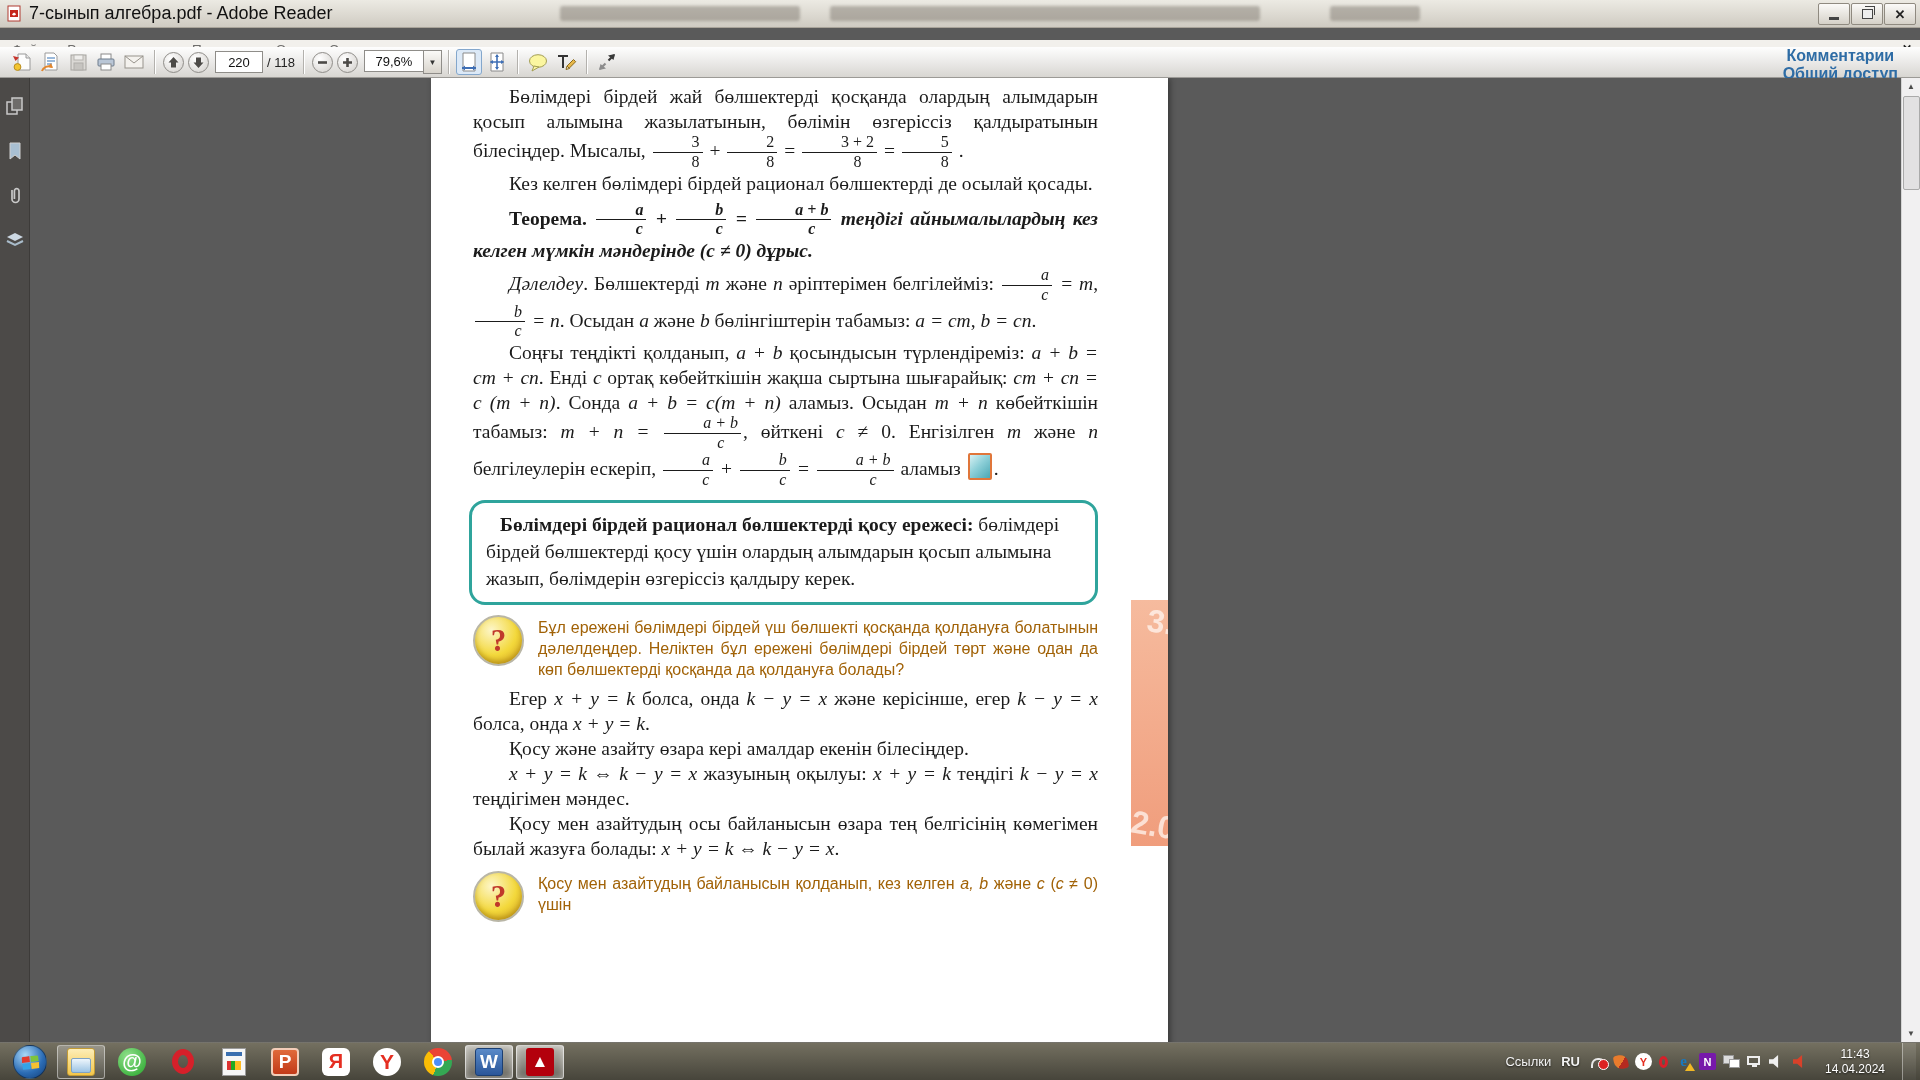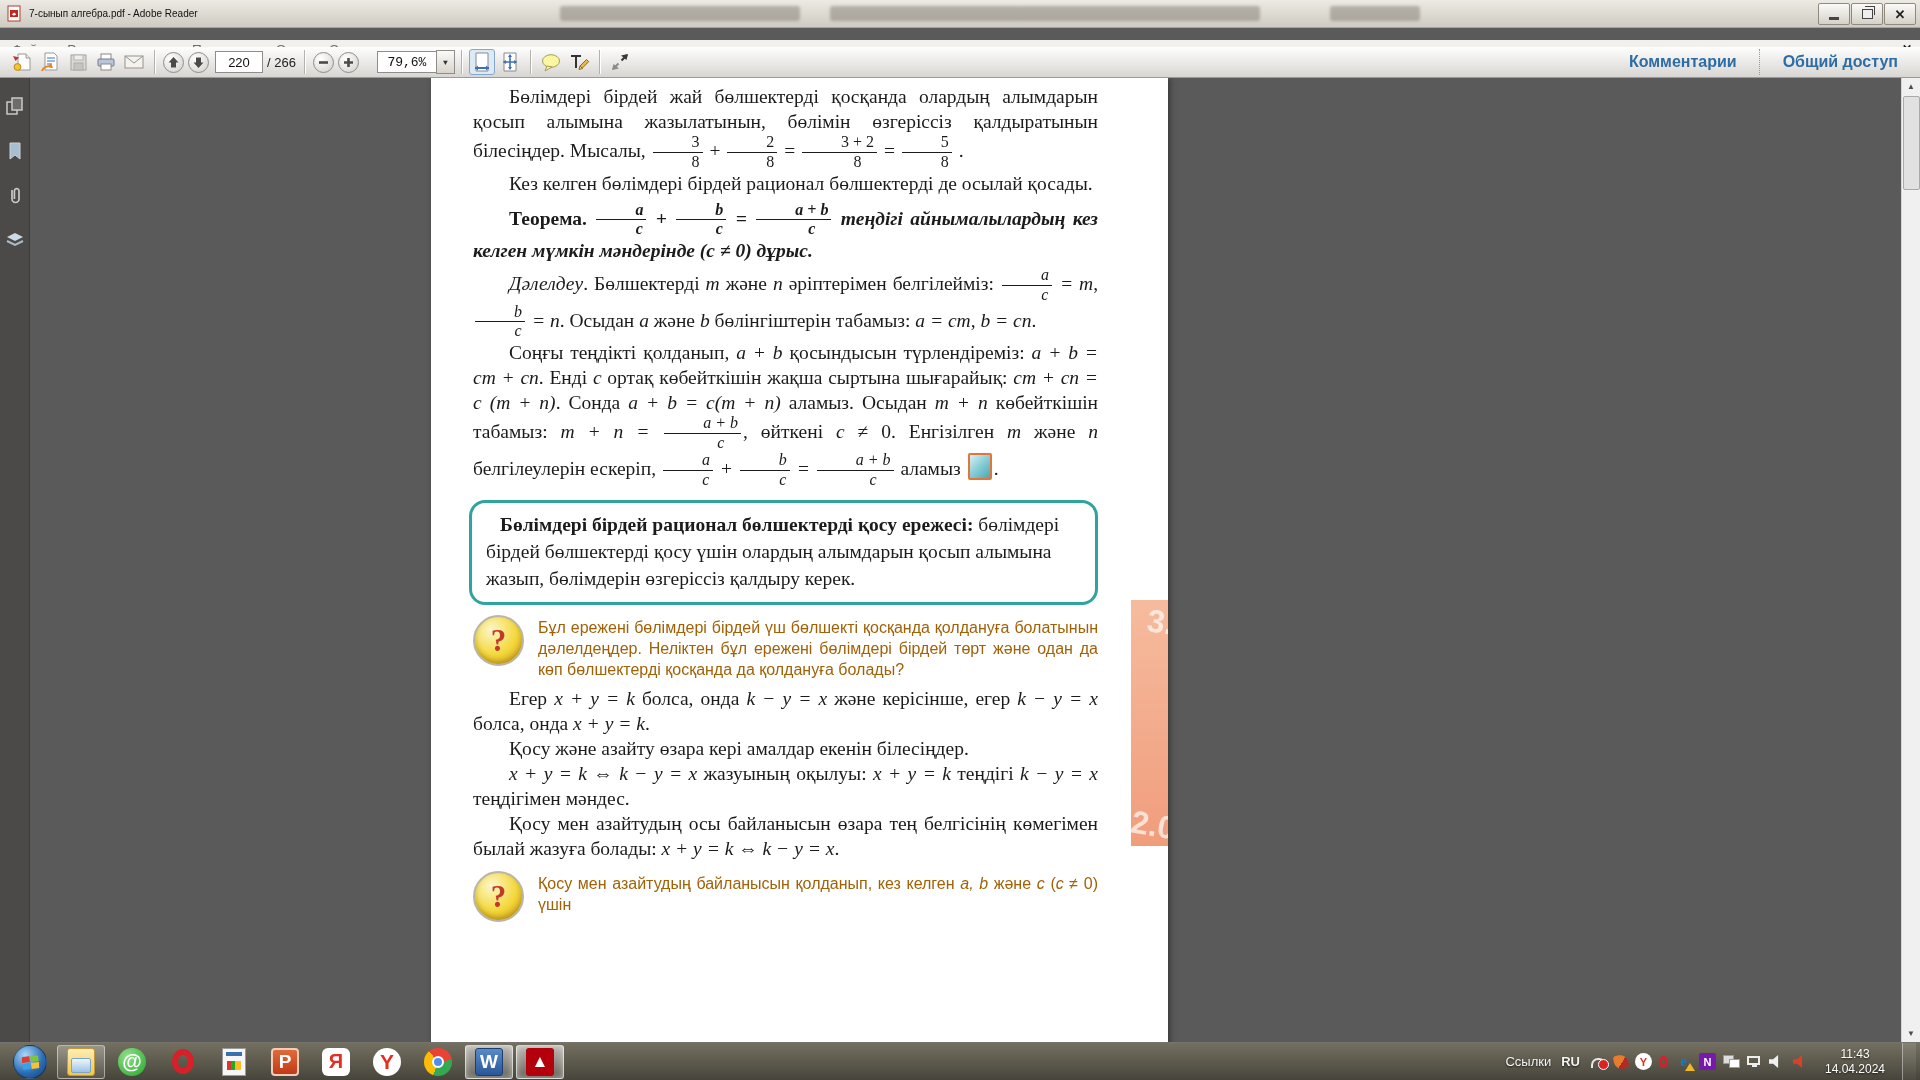--- a/index.html
+++ b/index.html
@@ -3,21 +3,21 @@
 <meta charset="utf-8">
 <style>
   html,body{margin:0;padding:0;background:#333;}
   .screen{position:relative;width:1920px;height:1080px;overflow:hidden;
           font-family:"Liberation Sans",sans-serif;background:#5a5a5a;}
 
   
   .titlebar{position:absolute;left:0;top:0;right:0;height:28px;
     background:linear-gradient(#eceae3,#cfcbc2);border-bottom:1px solid #a9a49a;
     display:flex;align-items:center;padding-left:6px;box-sizing:border-box;}
-  .titlebar .apptitle{font-size:10px;color:#111;margin-left:6px;white-space:nowrap;}
+  .titlebar .apptitle{font-size:18px;color:#111;margin-left:6px;white-space:nowrap;}
   .ghost{position:absolute;top:6px;height:15px;border-radius:3px;
     background:rgba(112,106,95,.42);filter:blur(1.6px);}
   .win-controls{position:absolute;right:4px;top:3px;display:flex;gap:1px;}
   .win-btn{width:30px;height:20px;border:1px solid #8f8a80;border-radius:2px;
     background:linear-gradient(#fbfaf8,#d5d1c8);display:flex;align-items:center;justify-content:center;
     font-size:12px;color:#333;}
   .glyph-min{width:10px;height:3px;background:#444;margin-top:8px;}
   .glyph-restore{width:9px;height:8px;border:1.5px solid #444;position:relative;background:#eee;}
   .glyph-restore::before{content:"";position:absolute;left:2px;top:-4px;width:9px;height:8px;
     border:1.5px solid #444;border-bottom:none;border-left:none;}
@@ -40,21 +40,21 @@
   .circ{width:21px;height:21px;border-radius:50%;border:1px solid #8f8d89;margin:0 2px;
     background:radial-gradient(circle at 35% 30%,#ffffff,#d2cfcb);
     display:flex;align-items:center;justify-content:center;padding:0;}
   .numbox{width:46px;height:20px;background:#fff;border:1px solid #8f8d89;
     font-size:13px;display:flex;align-items:center;justify-content:center;margin:0 4px;color:#111;}
   .pagetotal{font-size:13px;color:#222;margin-right:2px;}
   .zoombox{width:58px;height:20px;background:#fff;border:1px solid #8f8d89;border-right:none;
     font-size:13px;display:flex;align-items:center;justify-content:center;color:#111;}
   .zoomdd{width:17px;height:22px;border:1px solid #8f8d89;background:linear-gradient(#fbfaf8,#d8d4cc);
     display:flex;align-items:center;justify-content:center;font-size:8px;color:#333;}
-  .tb-right{margin-left:auto;display:flex;align-items:center;height:100%;}
+  .tb-right{margin-left:auto;display:flex;align-items:center;height:100%;flex-direction:column;}
   .tb-right .rlabel{font-size:16px;font-weight:bold;color:#2e6ca5;padding:0 22px;cursor:default;}
   .rsep{width:1px;height:26px;border-left:1px dotted #9a9892;}
 
   
   .main{position:absolute;left:0;top:78px;right:0;bottom:38px;overflow:hidden;}
   .nav-rail{position:absolute;left:0;top:0;bottom:0;width:30px;background:#4c4a48;
     border-right:1px solid #3d3b39;display:flex;flex-direction:column;align-items:center;padding-top:18px;gap:26px;box-sizing:border-box;}
   .doc-area{position:absolute;left:31px;top:0;right:18px;bottom:0;background:#5a5a5a;overflow:hidden;}
   .page{position:absolute;left:400px;top:0;width:737px;min-height:1300px;background:#fff;
     box-shadow:2px 0 6px rgba(0,0,0,.4);padding:6px 70px 0 42px;box-sizing:border-box;
@@ -253,33 +253,33 @@
       <svg width="13" height="13" viewBox="0 0 13 13">
         <path d="M6.5 1l5 5.5H9v5H4v-5H1.5z" fill="#4c4a47"></path>
       </svg>
     </button>
     <button class="circ">
       <svg width="13" height="13" viewBox="0 0 13 13">
         <path d="M6.5 12l5-5.5H9v-5H4v5H1.5z" fill="#4c4a47"></path>
       </svg>
     </button>
     <div class="numbox">220</div>
-    <span class="pagetotal">/ 266</span>
+    <span class="pagetotal">/ 118</span>
     <span class="sep"></span>
     <button class="circ">
       <svg width="13" height="13" viewBox="0 0 13 13">
         <rect x="2" y="5.2" width="9" height="2.6" fill="#4c4a47"></rect>
       </svg>
     </button>
     <button class="circ">
       <svg width="13" height="13" viewBox="0 0 13 13">
         <path d="M5.2 2h2.6v3.2H11v2.6H7.8V11H5.2V7.8H2V5.2h3.2z" fill="#4c4a47"></path>
       </svg>
     </button>
-    <div style="display:flex;align-items:center;margin-left:16px;font-family:Liberation Mono, monospace;">
+    <div style="display:flex;align-items:flex-start;margin-left:4px;">
       <div class="zoombox">79,6%</div>
       <div class="zoomdd">
           <span>▼</span>
         </div>
     </div>
     <span class="sep"></span>
     <button class="tb pressed">
       <svg width="20" height="22" viewBox="0 0 20 22">
         <path d="M4 2h12v18H4z" fill="#fff" stroke="#8a8a8a"></path>
         <path d="M3 17h14" stroke="#3f6fb5" stroke-width="2"></path>

